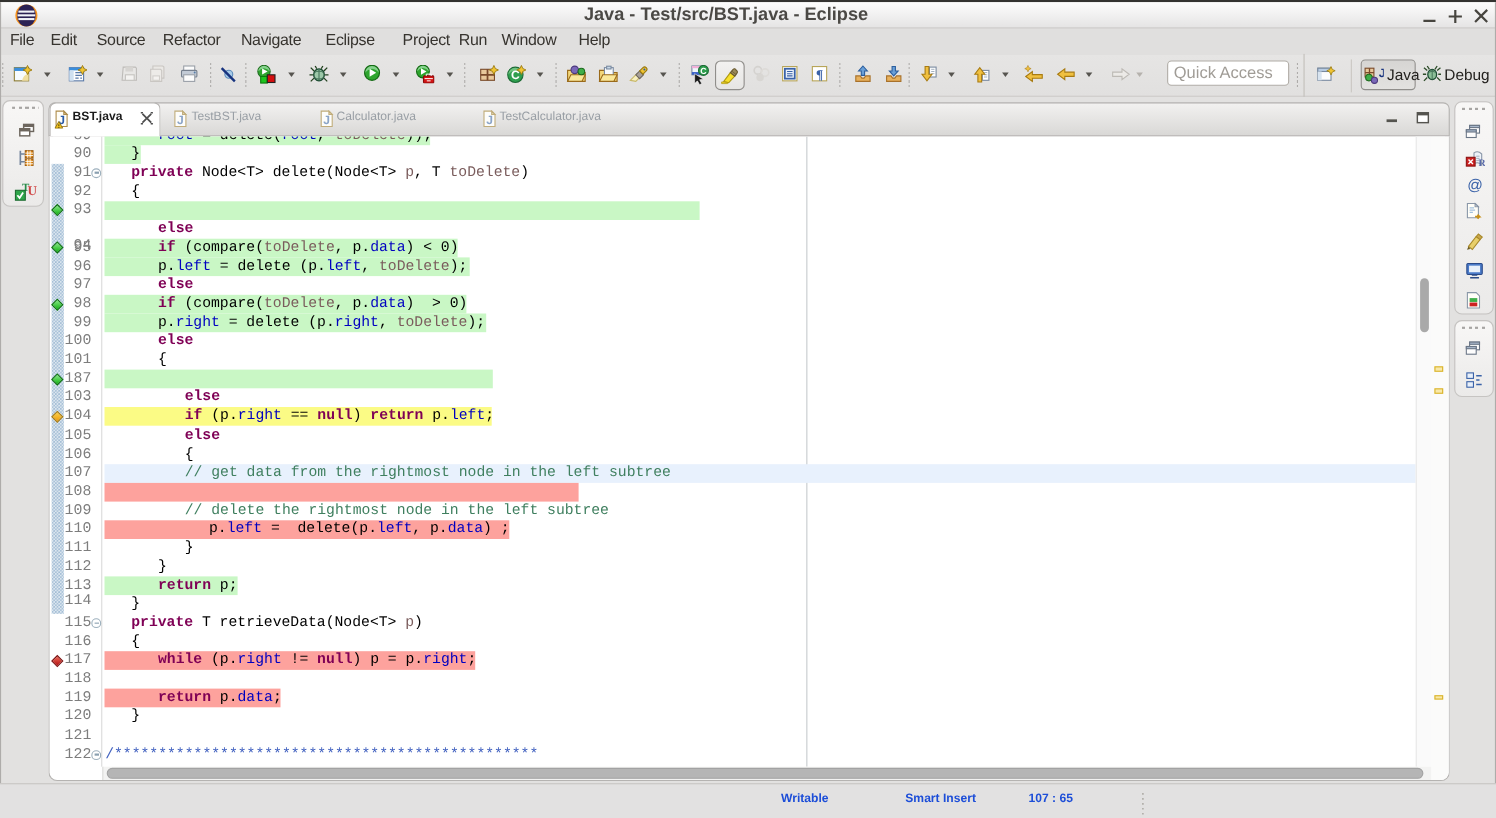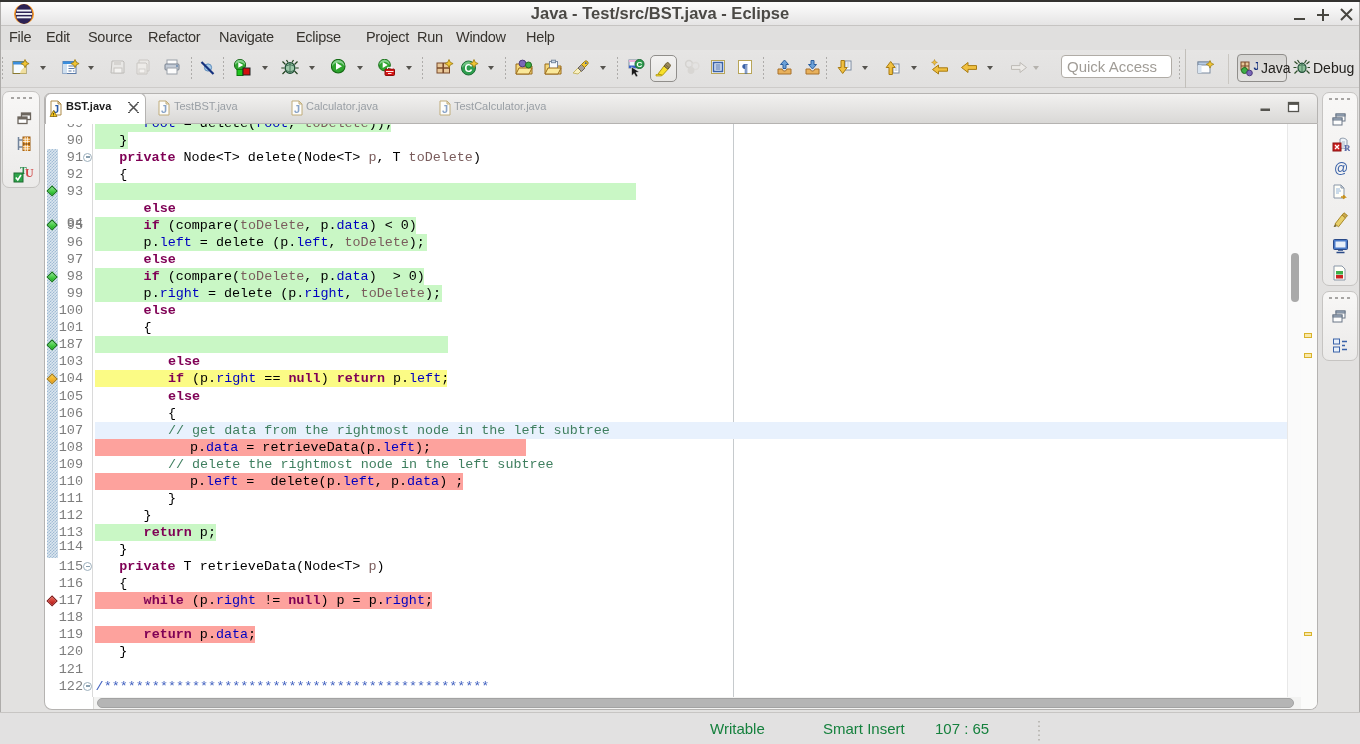--- a/index.html
+++ b/index.html
@@ -53,21 +53,21 @@
 .fold::after { content:""; position:absolute; left:1.5px; top:2.8px; width:4.2px; height:1.3px; background:#8aa0b0; }
 #printmargin { position:absolute; left:688px; top:0; width:1px; height:573px; background:#c6cacd; }
 #vscroll { position:absolute; left:1242px; top:0; width:14px; height:573px; background:#fafafa; border-left:1px solid #e8e8e8; }
 #vthumb { position:absolute; left:1245.5px; top:129px; width:8px; height:49px; background:#a9a9a9; border-radius:4px; }
 #hscroll { position:absolute; left:48px; top:573px; width:1208px; height:13px; background:#f3f3f2; border-left:1px solid #dcdcda; }
 #hthumb { position:absolute; left:52px; top:573.5px; width:1197px; height:10.5px; background:#b5b5b5; border:1px solid #a2a2a2; border-radius:5px; }
 #overview { position:absolute; left:1256px; top:0; width:18px; height:586px; background:#fbfbfa; }
 .ovmark { position:absolute; left:3px; width:8px; height:4.5px; background:#f9e9a9; border:1px solid #d9b32c; }
 #statusbar { position:absolute; left:0; top:712px; width:1360px; height:32px; background:#e2e1e1;
   border-top:1px solid #c7c5c3; }
-.st { position:absolute; top:7px; font-size:15px; color:#15803d; }
+.st { position:absolute; top:7px; font-size:11px; color:#1d4ed8;font-weight:bold; }
 </style>
 </head>
 <body>
 <div id="topline"></div>
 <div id="titlebar">
   <svg class="abs" style="left:13px;top:1px" width="22" height="22" viewBox="0 0 22 22">
     <circle cx="11" cy="11" r="10" fill="#f7941e"></circle>
     <ellipse cx="11" cy="11" rx="8.5" ry="10" fill="#2c2255"></ellipse>
     <rect x="3.7" y="6.6" width="14.6" height="1.9" fill="#f2f4f9"></rect>
     <rect x="2.9" y="10" width="16.2" height="1.9" fill="#f2f4f9"></rect>
@@ -412,21 +412,20 @@
 <div class="cl" style="left:98.6px;top:127.0px"><span class="k">else</span></div>
 <div class="cl" style="left:98.6px;top:144.1px"><span class="k">if</span> (compare(<span class="p">toDelete</span>, p.<span class="f">data</span>)  &gt; 0)</div>
 <div class="cl" style="left:98.6px;top:161.1px">p.<span class="f">right</span> = delete (p.<span class="f">right</span>, <span class="p">toDelete</span>);</div>
 <div class="cl" style="left:98.6px;top:178.2px"><span class="k">else</span></div>
 <div class="cl" style="left:98.6px;top:195.3px">{</div>
 <div class="cl" style="left:122.9px;top:229.4px"><span class="k">else</span></div>
 <div class="cl" style="left:122.9px;top:246.4px"><span class="k">if</span> (p.<span class="f">right</span> == <span class="k">null</span>) <span class="k">return</span> p.<span class="f">left</span>;</div>
 <div class="cl" style="left:122.9px;top:263.5px"><span class="k">else</span></div>
 <div class="cl" style="left:122.9px;top:280.6px">{</div>
 <div class="cl" style="left:122.9px;top:297.6px"><span class="c">// get data from the rightmost node in the left subtree</span></div>
-<div class="cl" style="left:145.0px;top:314.7px">p.<span class="f">data</span> = retrieveData(p.<span class="f">left</span>);</div>
 <div class="cl" style="left:122.9px;top:331.7px"><span class="c">// delete the rightmost node in the left subtree</span></div>
 <div class="cl" style="left:145.0px;top:348.8px">p.<span class="f">left</span> =  delete(p.<span class="f">left</span>, p.<span class="f">data</span>) ;</div>
 <div class="cl" style="left:122.9px;top:365.9px">}</div>
 <div class="cl" style="left:98.6px;top:382.9px">}</div>
 <div class="cl" style="left:98.6px;top:400.0px"><span class="k">return</span> p;</div>
 <div class="cl" style="left:74.3px;top:417.0px">}</div>
 <div class="cl" style="left:74.3px;top:434.1px"><span class="k">private</span> T retrieveData(Node&lt;T&gt; <span class="p">p</span>)</div>
 <div class="cl" style="left:74.3px;top:451.2px">{</div>
 <div class="cl" style="left:98.6px;top:468.2px"><span class="k">while</span> (p.<span class="f">right</span> != <span class="k">null</span>) p = p.<span class="f">right</span>;</div>
 <div class="cl" style="left:98.6px;top:502.3px"><span class="k">return</span> p.<span class="f">data</span>;</div>

